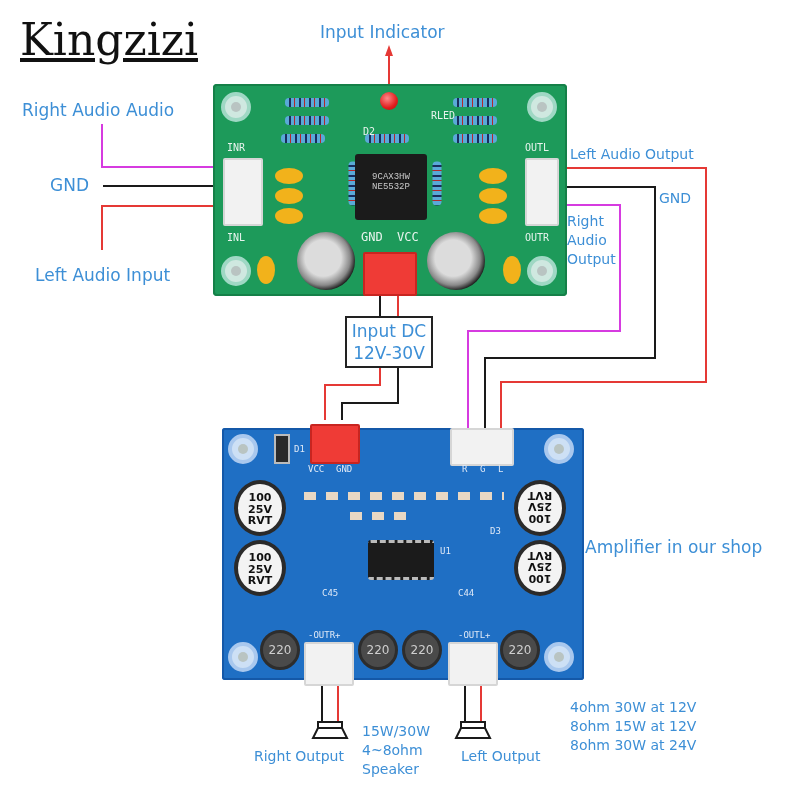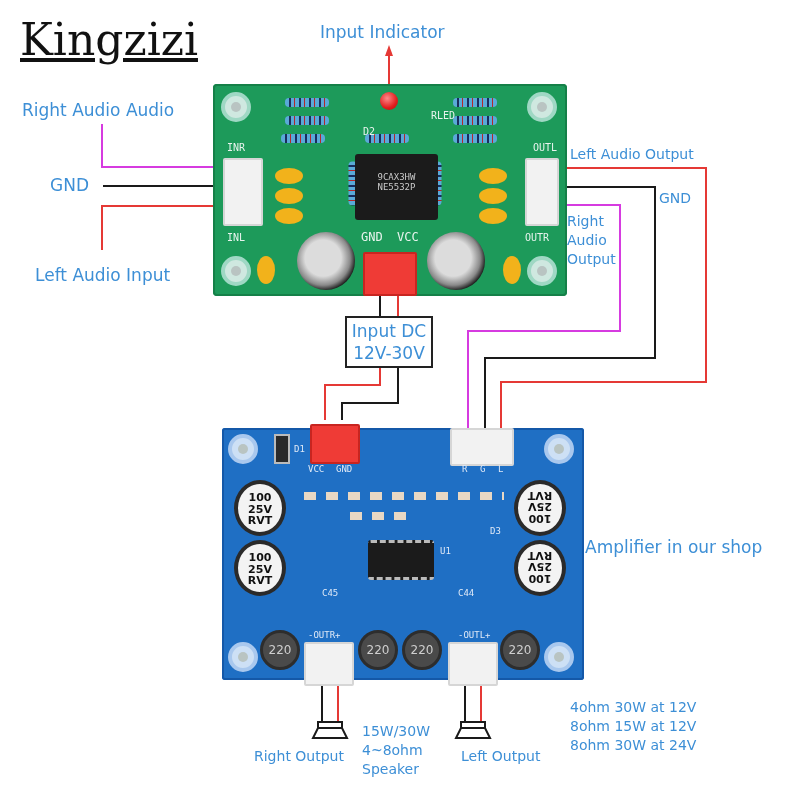--- a/index.html
+++ b/index.html
@@ -105,37 +105,37 @@
   <div class="resistor" style="left:152px; top:50px; width:44px;"></div>
   <div class="resistor" style="left:118px; top:95px; width:44px; transform:rotate(90deg);"></div>
   <div class="resistor" style="left:202px; top:95px; width:44px; transform:rotate(90deg);"></div>
 
   <div class="led" style="left:167px; top:8px;"></div>
   <div class="silk" style="left:150px; top:26px;margin-top:16px;">D2</div>
   <div class="silk" style="left:198px; top:26px;margin-left:20px;">RLED</div>
 
   <div class="silk" style="left:14px; top:58px;">INR</div>
   <div class="silk" style="left:14px; top:148px;">INL</div>
-  <div class="silk" style="left:320px; top:58px;">OUTL</div>
+  <div class="silk" style="left:312px; top:58px;">OUTL</div>
   <div class="silk" style="left:312px; top:148px;">OUTR</div>
 
   <div class="conn" style="left:10px; top:74px; width:36px; height:64px;"></div>
 
   <div class="conn" style="left:312px; top:74px; width:30px; height:64px;"></div>
 
   <div class="cap-y" style="left:62px; top:84px;"></div>
   <div class="cap-y" style="left:62px; top:104px;"></div>
   <div class="cap-y" style="left:62px; top:124px;"></div>
   <div class="cap-y" style="left:266px; top:84px;"></div>
   <div class="cap-y" style="left:266px; top:104px;"></div>
   <div class="cap-y" style="left:266px; top:124px;"></div>
   <div class="cap-y" style="left:44px; top:172px; width:18px; height:28px;"></div>
   <div class="cap-y" style="left:290px; top:172px; width:18px; height:28px;"></div>
 
-  <div class="chip" style="left:142px; top:70px; width:83px; height:66px;">
+  <div class="chip" style="left:142px; top:70px; width:72px; height:66px;font-family:Liberation Mono, monospace;">
     <div style="padding-top:18px;">9CAX3HW</div>
     <div>NE5532P</div>
   </div>
 
   <div class="silk" style="left:148px; top:146px; font-size:12px;">GND</div>
   <div class="silk" style="left:184px; top:146px; font-size:12px;">VCC</div>
 
   <div class="ecap" style="left:84px; top:148px; width:58px; height:58px;"></div>
   <div class="ecap" style="left:214px; top:148px; width:58px; height:58px;"></div>
 

